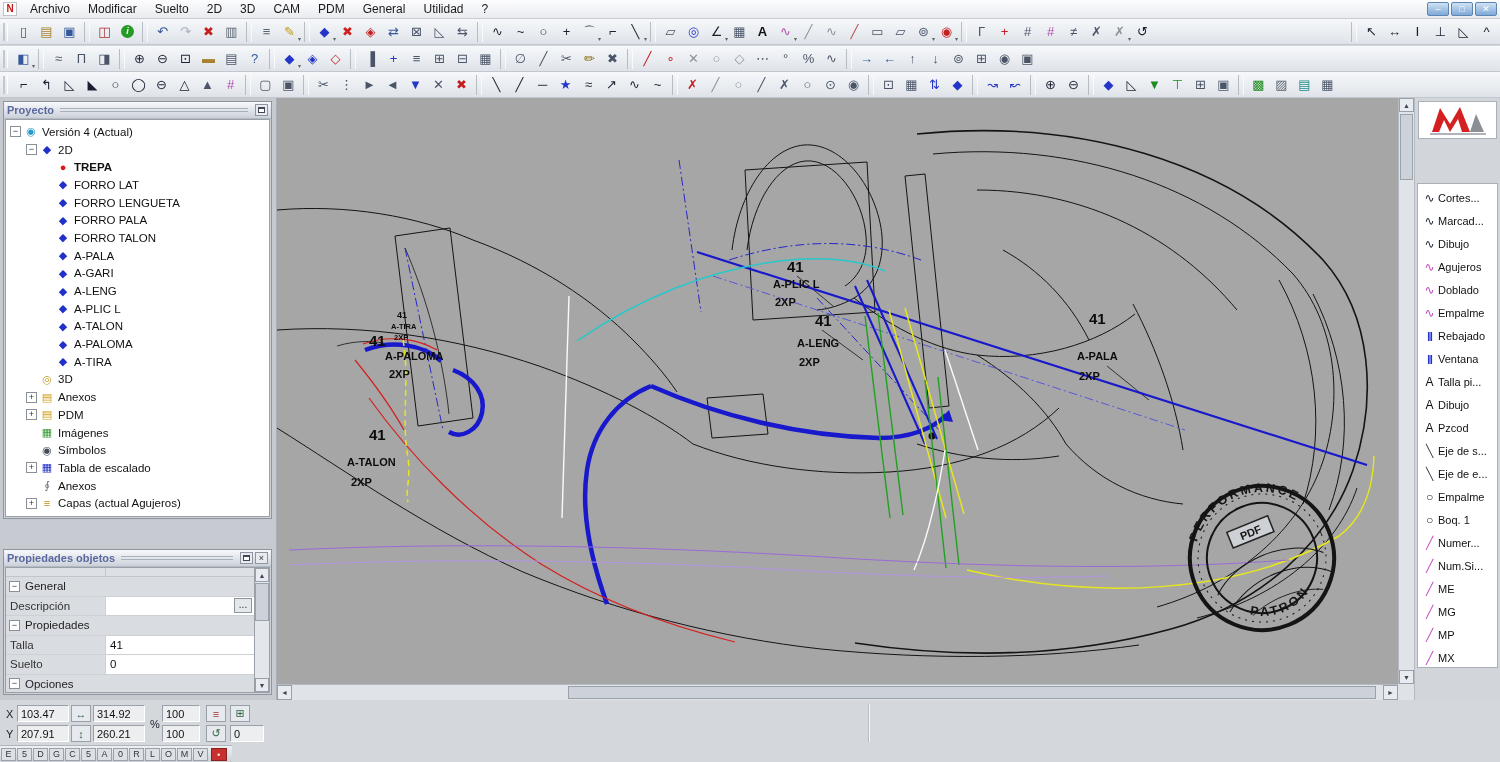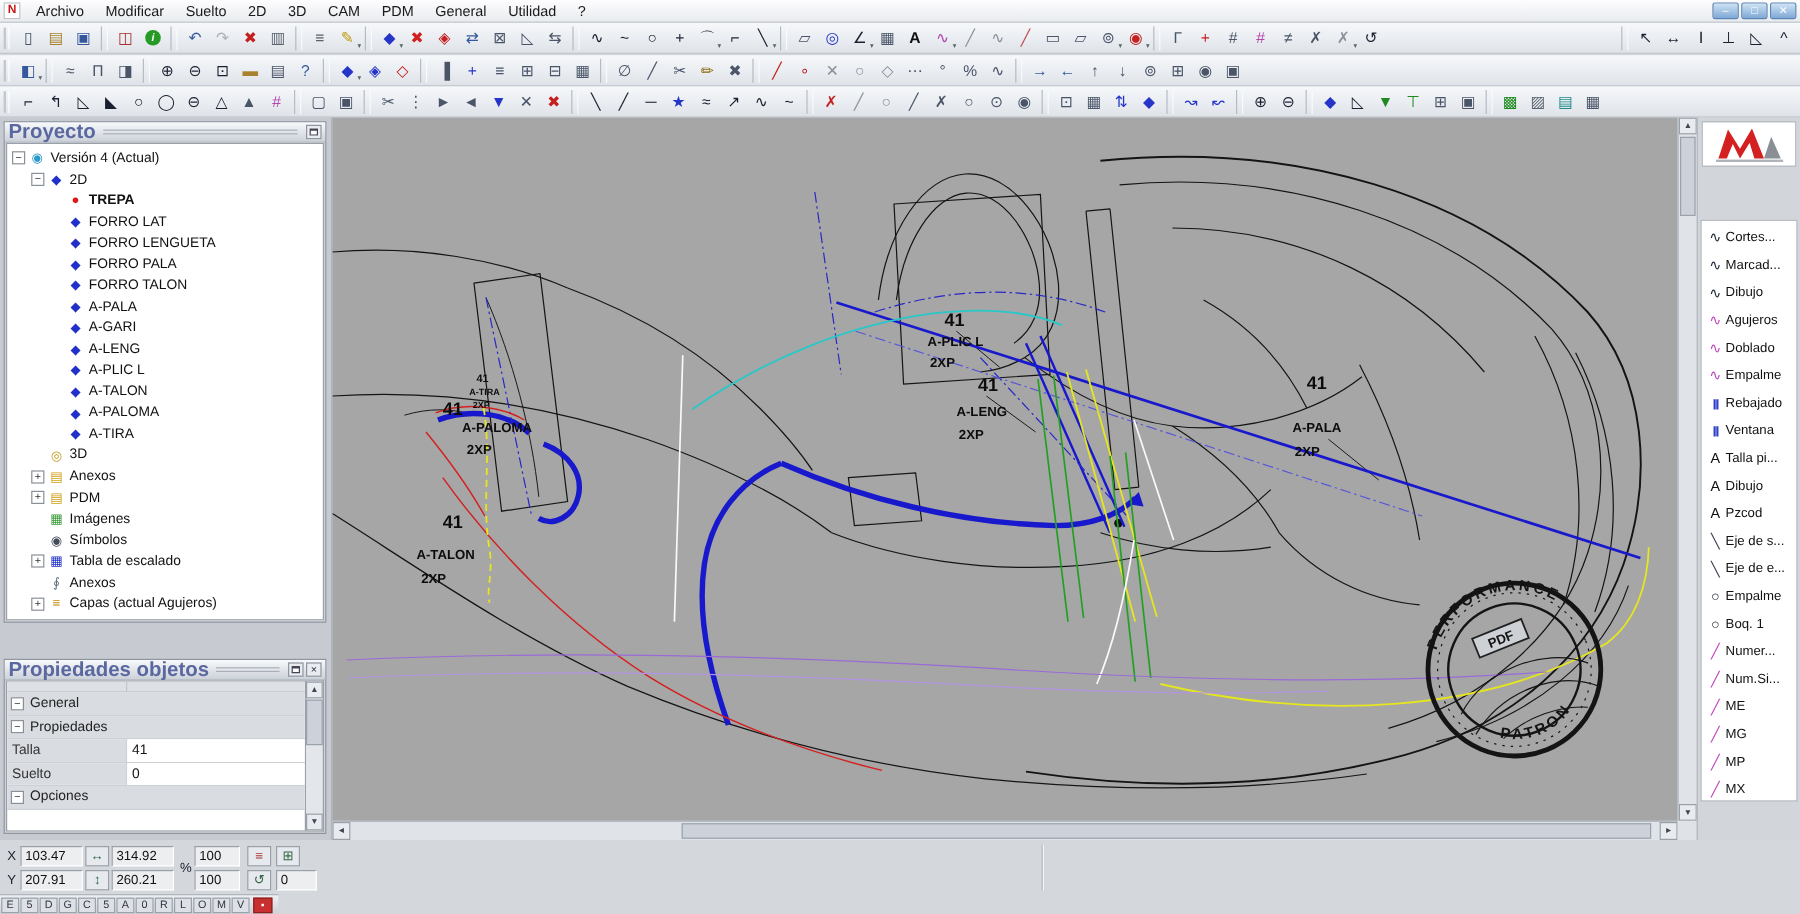--- a/index.html
+++ b/index.html
@@ -23,21 +23,21 @@
   .tb-icon.circ span{display:block;width:13px;height:13px;border-radius:50%;background:#259a25;color:#fff;font-size:9px;font-weight:bold;line-height:13px;text-align:center;font-style:italic;}
   .tb-sep{width:6px;height:20px;border-left:1px solid #b6bcc4;border-right:1px solid #f8fafc;margin:0 3px;flex:0 0 auto;}
   .tb-spacer{flex:1;}
 
   
   #left-col{position:absolute;left:0;top:98px;width:277px;bottom:62px;background:#c7cbd1;border-right:1px solid #aab0b8;}
   .panel{position:absolute;left:3px;right:4px;background:#cfd3d8;border:1px solid #8e959e;}
   #proyecto-panel{top:3px;height:418px;}
   #props-panel{top:451px;height:146px;}
   .panel-header{height:17px;display:flex;align-items:center;background:linear-gradient(#f7f9fb,#ccd1d9);padding:0 3px;border-bottom:1px solid #b4bac2;}
-  .panel-title{font-size:17px;font-weight:bold;color:#5a68a0;margin-right:6px;white-space:nowrap;}
+  .panel-title{font-size:11px;font-weight:bold;color:#5a68a0;margin-right:6px;white-space:nowrap;}
   .panel-lines{flex:1;height:4px;border-top:1px solid #aab0ba;border-bottom:1px solid #aab0ba;margin-right:5px;}
   .panel-btn{width:13px;height:12px;background:#e8ebef;border:1px solid #8e959e;display:flex;align-items:center;justify-content:center;font-size:9px;line-height:10px;color:#334;margin-left:2px;cursor:default;}
   .restore-glyph{display:block;width:7px;height:6px;border:1px solid #445;border-top-width:2px;background:#fff;}
 
   #tree{position:absolute;top:17px;left:1px;right:1px;bottom:1px;background:#fff;border:1px solid #9aa0a8;overflow:hidden;padding-top:3px;}
   .tree-row{height:17.7px;display:flex;align-items:center;white-space:nowrap;cursor:default;}
   .exp{width:11px;height:11px;flex:0 0 11px;border:1px solid #8a9098;background:#fff;font-size:9px;line-height:9px;text-align:center;color:#333;margin-right:3px;}
   .exp-blank{width:11px;flex:0 0 11px;margin-right:3px;}
   .tree-icon{width:14px;flex:0 0 14px;text-align:center;font-size:11px;margin-right:4px;}
   .tree-label{font-size:11.5px;color:#111;}
@@ -722,20 +722,26 @@
         </span>
       <span class="panel-btn">×</span>
     </div>
     <div id="props-grid">
       <div class="props-sizer">
           <div class="sz1"></div>
         </div>
     <div class="pg-row group">
           <span class="pg-exp">−</span>
           <span class="pg-group-label">General</span>
+        </div>
+        <div class="pg-row">
+          <span class="pg-label">Descripción</span>
+          <span class="pg-value">
+            <span class="pg-btn">...</span>
+          </span>
         </div>
         <div class="pg-row group">
           <span class="pg-exp">−</span>
           <span class="pg-group-label">Propiedades</span>
         </div>
         <div class="pg-row">
           <span class="pg-label">Talla</span>
           <span class="pg-value">41</span>
         </div>
         <div class="pg-row">

